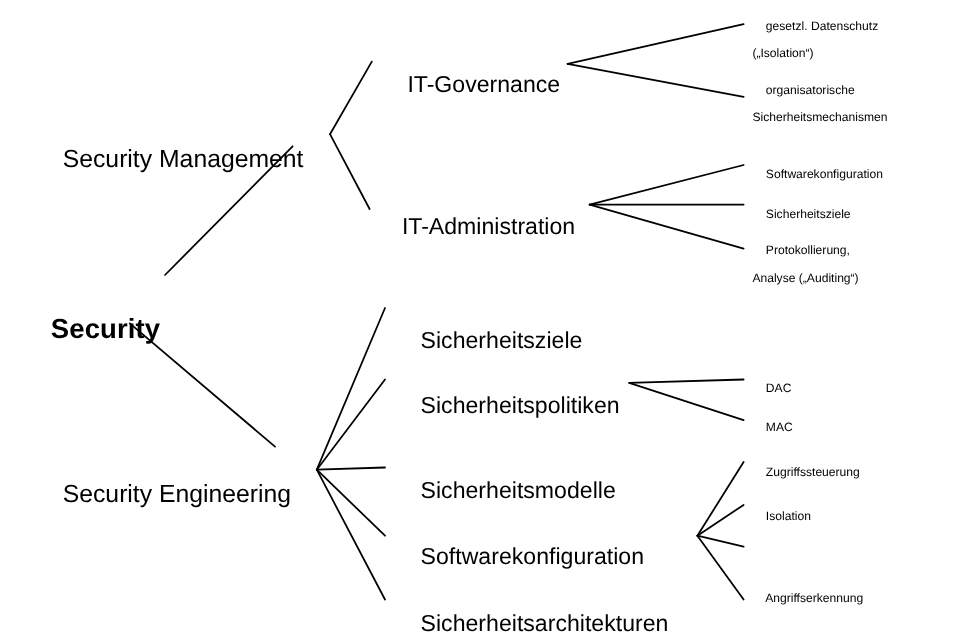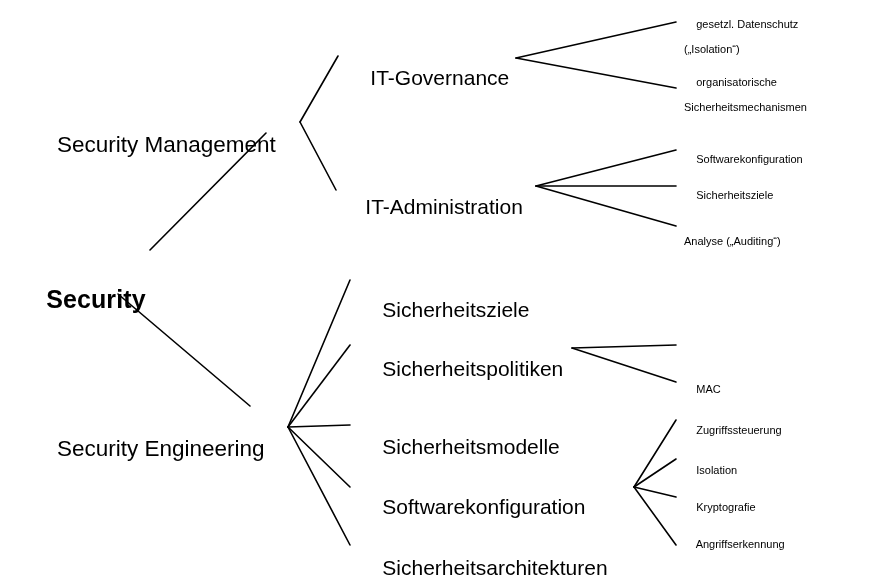--- a/index.html
+++ b/index.html
@@ -125,34 +125,35 @@
     <span class="line2">Sicherheitsmechanismen</span>
   </div>
 
   <div class="node lvl-3" style="left: 684px; top: 141px;">
     <span>Softwarekonfiguration</span>
   </div>
   <div class="node lvl-3" style="left: 684px; top: 177px;">
     <span>Sicherheitsziele</span>
   </div>
   <div class="node lvl-3" style="left: 684px; top: 210px;">
+    <span>Protokollierung,</span>
     <span class="line2">Analyse („Auditing“)</span>
   </div>
 
+  <div class="node lvl-3" style="left: 684px; top: 335px;">
+    <span>DAC</span>
+  </div>
   <div class="node lvl-3" style="left: 684px; top: 371px;">
     <span>MAC</span>
   </div>
 
   <div class="node lvl-3" style="left: 684px; top: 412px;">
     <span>Zugriffssteuerung</span>
   </div>
   <div class="node lvl-3" style="left: 684px; top: 452px;">
     <span>Isolation</span>
   </div>
-  <div class="node lvl-3" style="left: 684px; top: 489px;">
-    <span>Kryptografie</span>
-  </div>
   <div class="node lvl-3" style="left: 684px; top: 526px;">
     <span>Angriffserkennung</span>
     
   </div>
 
 </div>
 
 </body></html>

